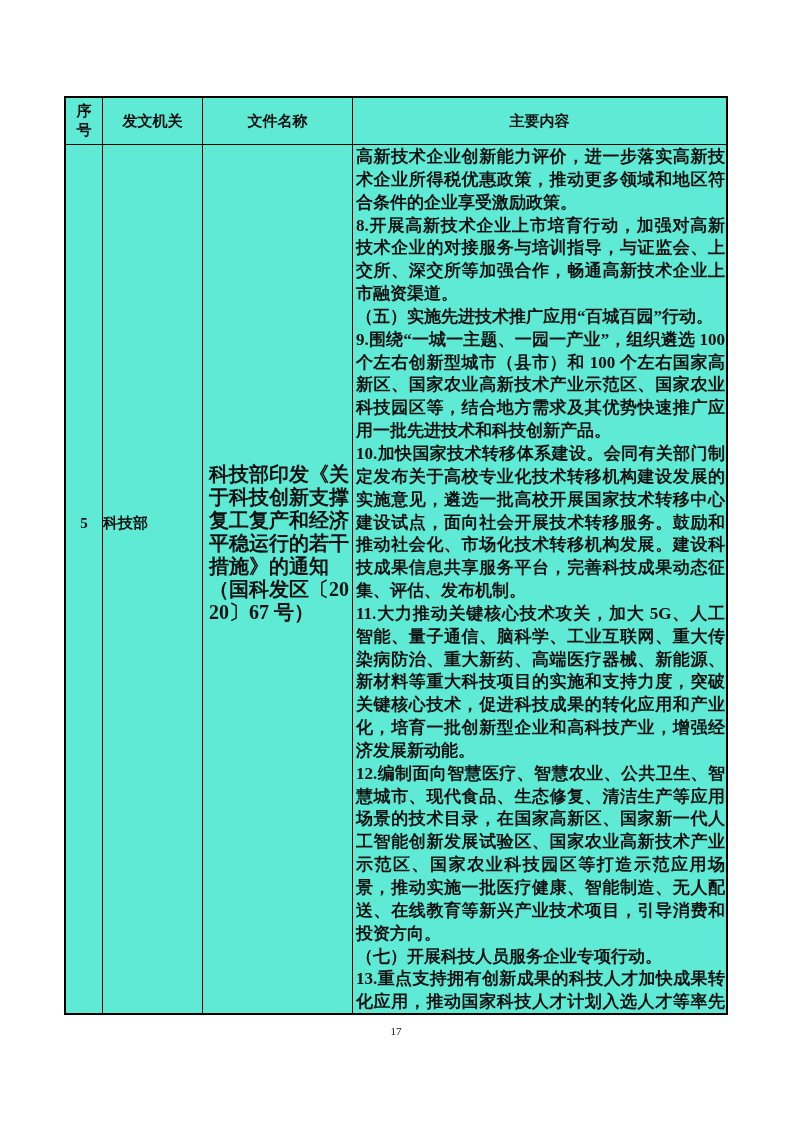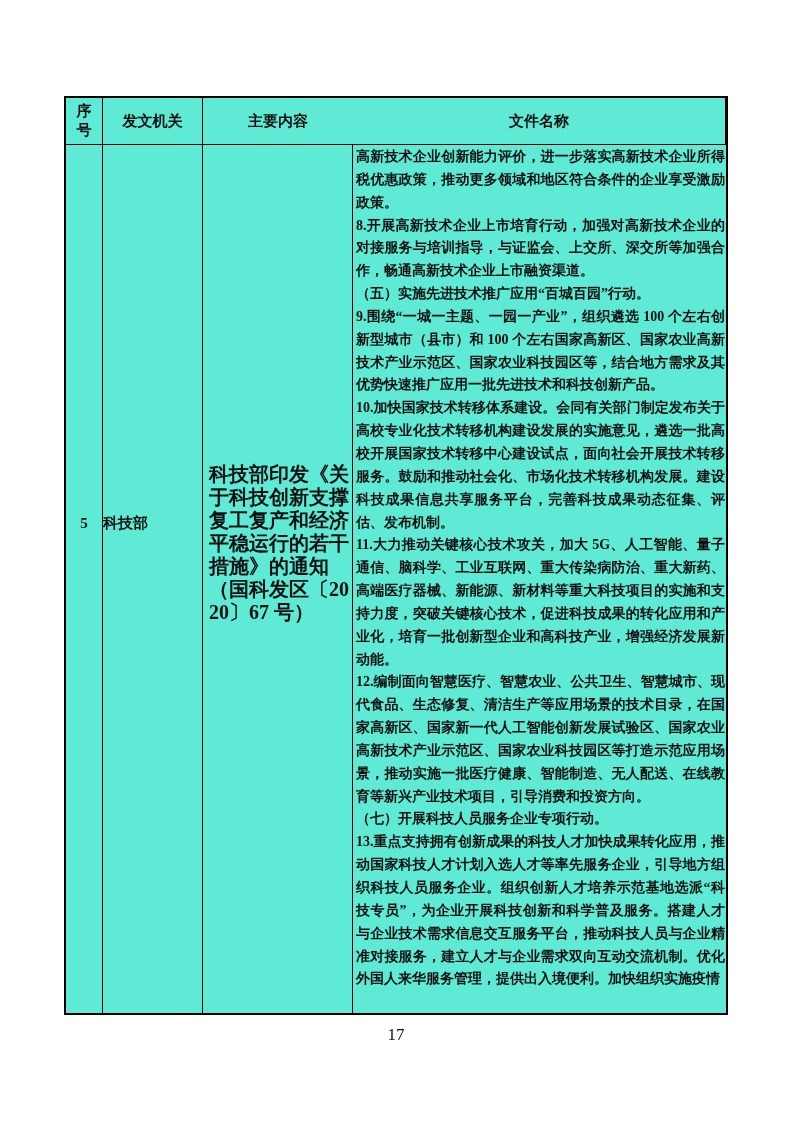--- a/index.html
+++ b/index.html
@@ -62,56 +62,56 @@
   }
   .docname-cell {
     padding: 318px 3px 0 6px;
     font-size: 20px;
     line-height: 23px;
     text-align: left;
     word-break: break-all;
   }
   .content-cell {
     padding: 1px 1px 0 3px;
-    font-size: 14px;
+    font-size: 17px;
     line-height: 22.85px;
   }
   .content-par {
     text-align: justify;
     word-break: break-all;
   }
   .page-number {
     position: absolute;
     left: 64px;
     top: 1025px;
     width: 664px;
     text-align: center;
-    font-size: 17px;
+    font-size: 11px;
     font-weight: 400;
     font-family: "Liberation Serif", "DejaVu Serif", serif;
   }
 </style>
 </head>
 <body>
 
 <div class="page">
 
   <div class="doc-table">
 
     <div class="cell hcell">
       <span class="wrap-narrow">序号</span>
     </div>
     <div class="cell hcell">
       <span>发文机关</span>
     </div>
+    <div class="cell hcell">
+      <span>文件名称</span>
+    </div>
     <div class="cell hcell last-col">
       <span>主要内容</span>
-    </div>
-    <div class="cell hcell">
-      <span>文件名称</span>
     </div>
 
     <div class="cell bcell serial-cell">
       <span>5</span>
     </div>
 
     <div class="cell bcell agency-cell">
       <span>科技部</span>
     </div>
 

